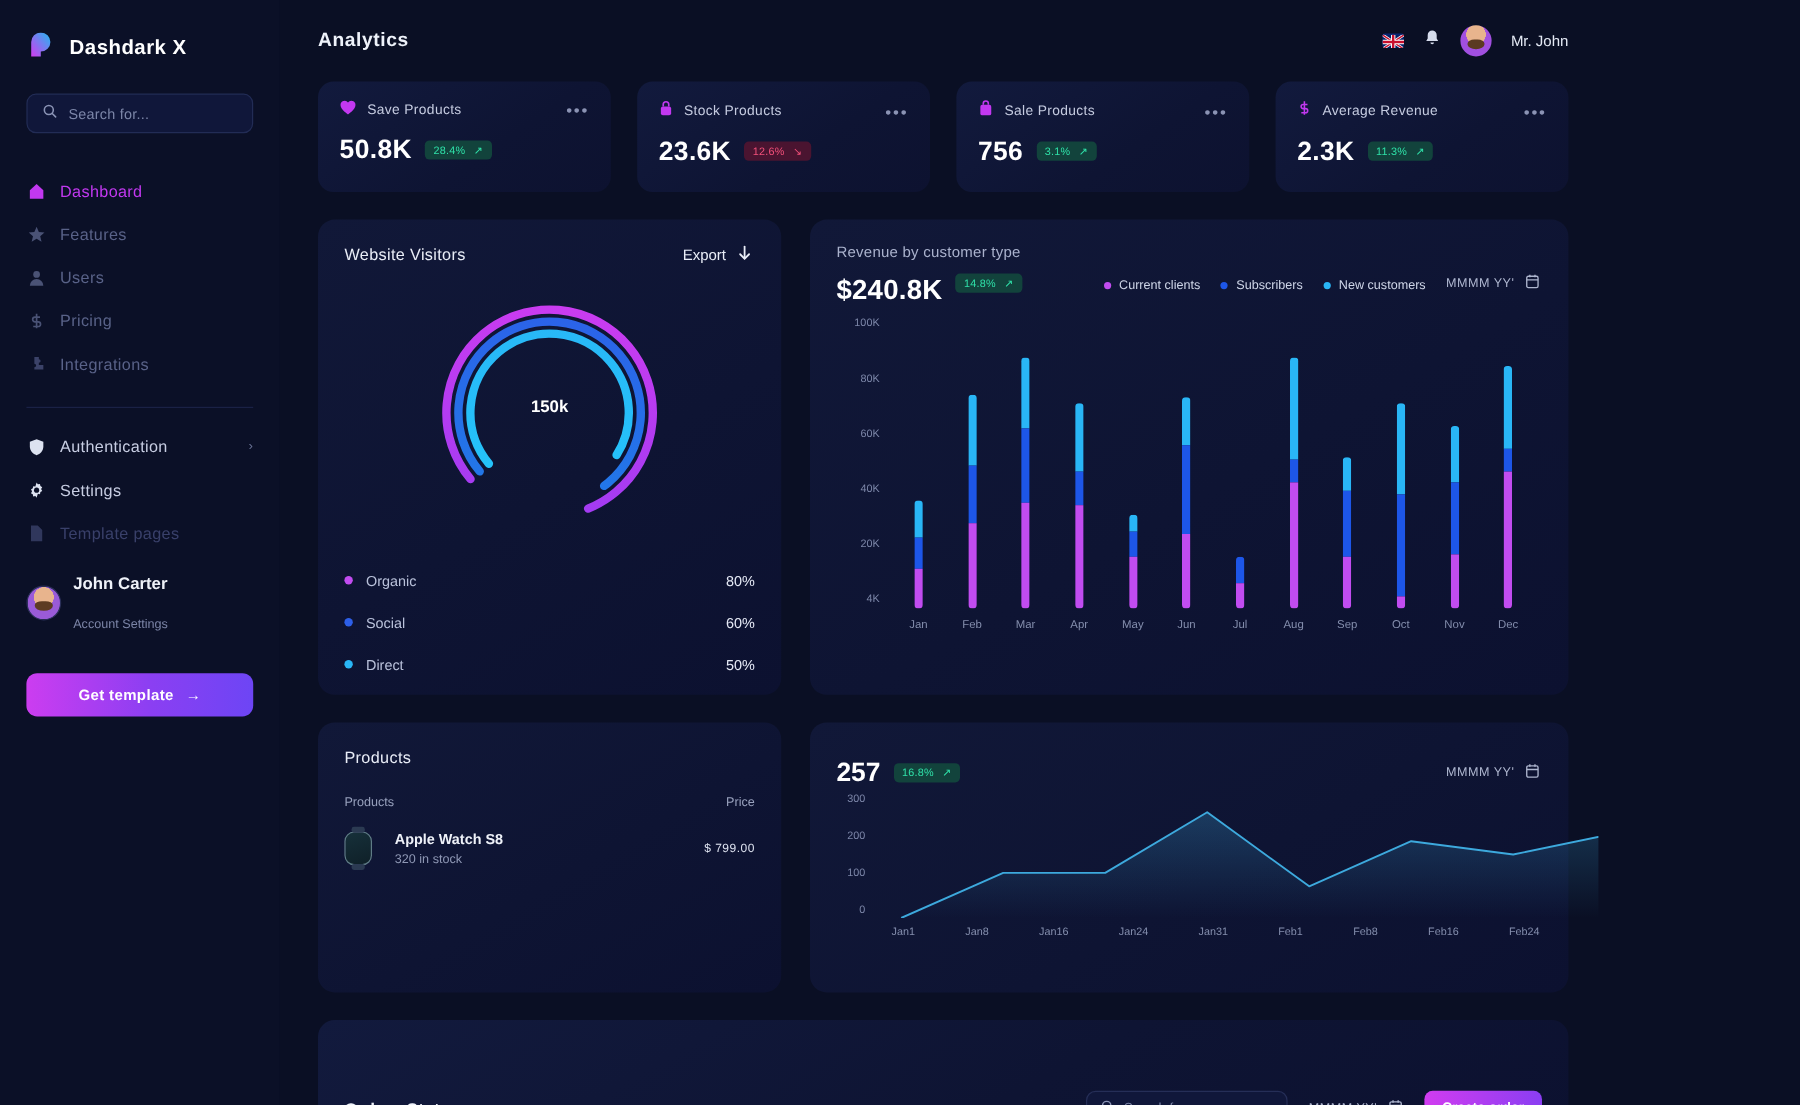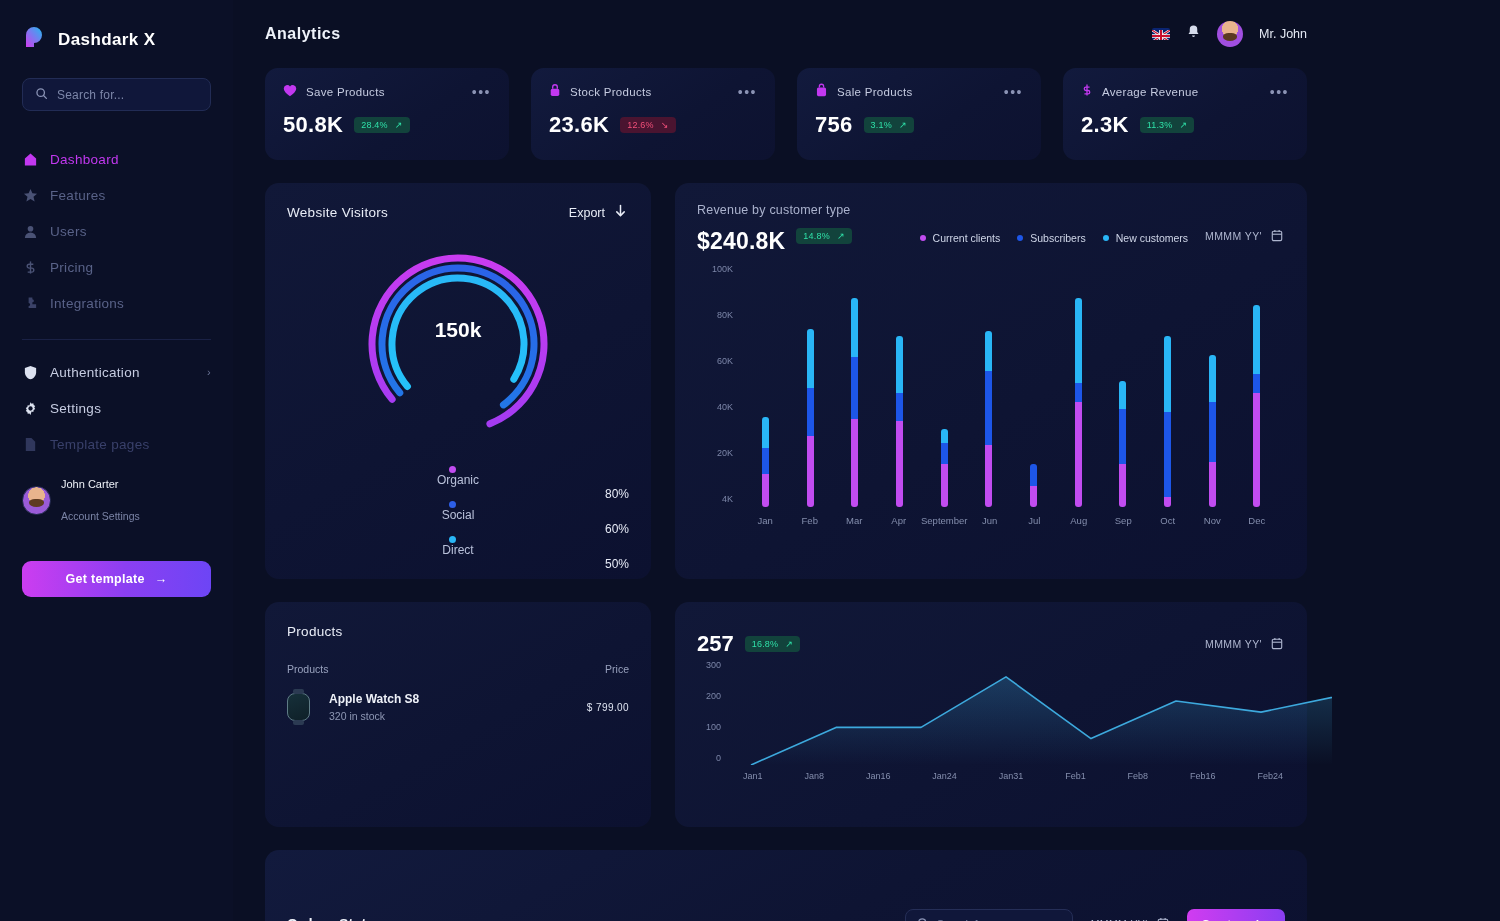--- a/index.html
+++ b/index.html
@@ -49,21 +49,21 @@
   .user-row { display:flex; align-items:center; gap:10px; margin-top:16px; }
   .avatar-sm {
     width:29px; height:29px; border-radius:50%; flex:0 0 29px;
     background:radial-gradient(circle at 50% 32%, #e8b48d 0 36%, #9a5bd8 37% 100%);
     border:1px solid #2a2f58; position:relative; overflow:hidden;
   }
   .avatar-sm::after{
     content:""; position:absolute; left:22%; top:46%; width:56%; height:30%;
     background:#5e3b22; border-radius:40% 40% 50% 50%;
   }
-  .user-name { font-size:11px; font-weight:normal; color:#eef1f8; }
+  .user-name { font-size:14px; font-weight:bold; color:#eef1f8; }
   .user-sub { font-size:10.5px; color:#7b84a6; margin-top:20px;text-align:center; }
 
   .cta {
     position:absolute; left:22px; right:22px; top:561px;
     height:36px; border-radius:9px;
     background:linear-gradient(90deg,#cc3df0 0%, #8b3ff2 55%, #6d45f5 100%);
     display:flex; align-items:center; justify-content:center; gap:10px;
     font-size:12.5px; font-weight:bold; color:#fff; letter-spacing:.3px;
   }
 
@@ -107,24 +107,24 @@
   .row2 { display:flex; gap:24px; margin-top:23px; }
   .panel {
     background:linear-gradient(150deg,#111838 0%, #0e1433 55%, #0c1130 100%);
     border-radius:14px;
   }
   .visitors { width:386px; height:396px; padding:22px 22px 0 22px; position:relative; }
   .panel-title { font-size:13.5px; color:#e9edf7; letter-spacing:.3px; }
   .export { position:absolute; right:24px; top:21px; display:flex; align-items:center; gap:9px; font-size:12.5px; color:#e9edf7; }
 
   .gauge { width:200px; height:200px; margin:24px auto 0 auto; position:relative; }
-  .gauge-val { position:absolute; left:0; right:0; top:74px; text-align:center; font-size:21px; font-weight:bold; color:#fff; }
+  .gauge-val { position:absolute; left:0; right:0; top:86px; text-align:center; font-size:14px; font-weight:bold; color:#fff; }
 
   .legend { margin-top:22px; }
-  .legend-row { display:flex; align-items:center; height:35px; font-size:12px; color:#b9c1da;flex-direction:column; }
+  .legend-row { display:flex; align-items:center; height:35px; font-size:12px; color:#b9c1da; }
   .legend-row .d { width:7px; height:7px; border-radius:50%; margin-right:11px; }
   .legend-row .pct { margin-left:auto; color:#e6eaf6; font-size:12px; }
 
   .revenue { flex:1; height:396px; padding:20px 24px 0 22px; position:relative; }
   .rev-title { font-size:12.5px; color:#aab2cd; letter-spacing:.2px; }
   .rev-amount { font-size:23px; font-weight:bold; color:#fff; margin-top:11px; letter-spacing:.2px; }
   .rev-head2 { display:flex; align-items:center; gap:11px; }
   .rev-legend { margin-left:auto; display:flex; align-items:flex-end; gap:17px; }
   .rl { display:flex; align-items:center; gap:7px; font-size:10.5px; color:#cfd6e8; }
   .rl .d { width:6px; height:6px; border-radius:50%; }
@@ -601,21 +601,21 @@
                   <div class="seg" style="height: 19.04px; background: rgb(29, 86, 232);"></div>
                   <div class="seg" style="height: 69.02px; background: rgb(41, 182, 246);"></div>
                 </div>
               </div>
             </div>
           <div class="xlabels" id="xlabels">
               <div class="xlab">Jan</div>
               <div class="xlab">Feb</div>
               <div class="xlab">Mar</div>
               <div class="xlab">Apr</div>
-              <div class="xlab">September</div>
+              <div class="xlab">May</div>
               <div class="xlab">Jun</div>
               <div class="xlab">Jul</div>
               <div class="xlab">Aug</div>
               <div class="xlab">Sep</div>
               <div class="xlab">Oct</div>
               <div class="xlab">Nov</div>
               <div class="xlab">Dec</div>
             </div>
         </div>
       </div>

